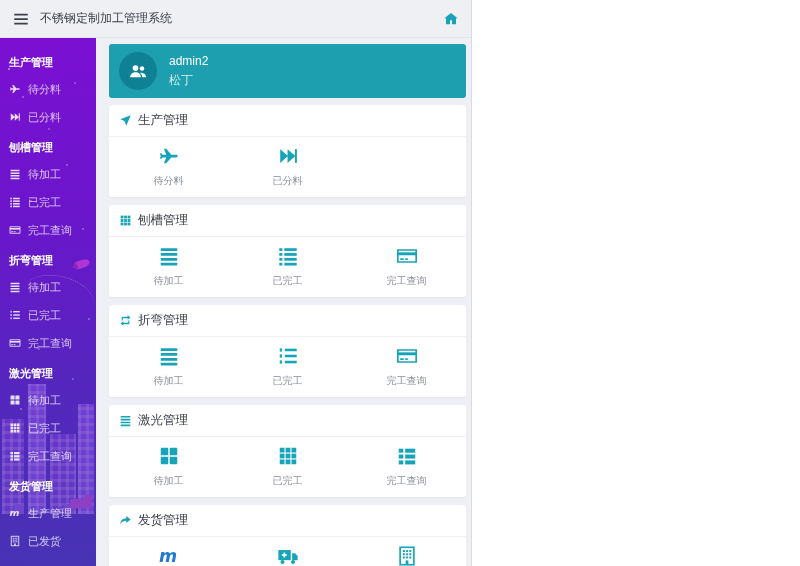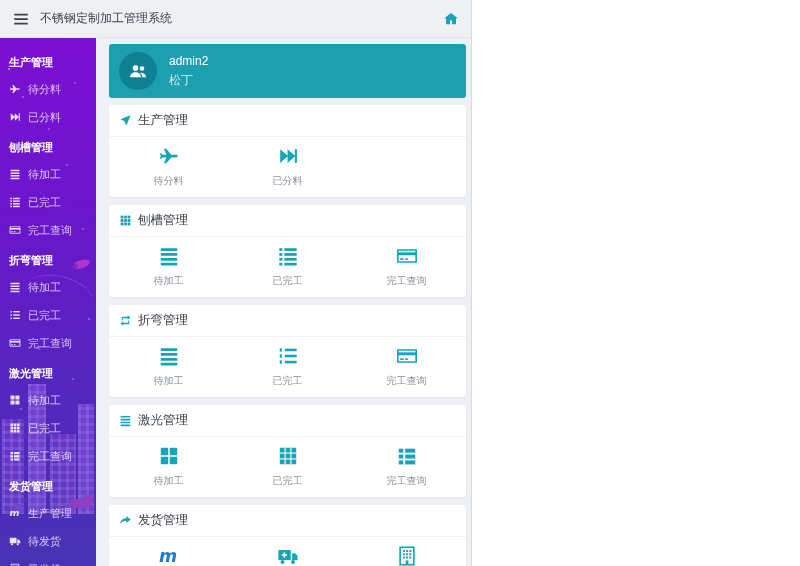--- a/index.html
+++ b/index.html
@@ -266,37 +266,20 @@
             <span class="icon">
               <svg viewBox="0 0 24 24">
                 <text x="1" y="18.5" font-size="19" font-weight="bold" font-style="italic" fill="currentColor" font-family="DejaVu Sans, sans-serif">m</text>
               </svg>
             </span>
             <span>生产管理</span>
           </div>
           <div class="sb-item">
             <span class="icon">
               <svg viewBox="0 0 24 24">
-                <g fill="currentColor">
-                  <path d="M1.5 5.5H15v11H1.5z"></path>
-                  <path d="M16.5 9h3.2l2.8 3v4.5h-6z"></path>
-                  <circle cx="6" cy="18.5" r="2.2"></circle>
-                  <circle cx="17.5" cy="18.5" r="2.2"></circle>
-                </g>
-                <g fill="#fff">
-                  <rect x="7.1" y="8.2" width="1.8" height="5.4"></rect>
-                  <rect x="5.3" y="10" width="5.4" height="1.8"></rect>
-                </g>
-              </svg>
-            </span>
-            <span>待发货</span>
-          </div>
-          <div class="sb-item">
-            <span class="icon">
-              <svg viewBox="0 0 24 24">
                 <rect x="4.5" y="2.5" width="15" height="19" fill="none" stroke="currentColor" stroke-width="1.8"></rect>
                 <g fill="currentColor">
                   <rect x="7.5" y="5.5" width="2.2" height="2.2"></rect>
                   <rect x="11" y="5.5" width="2.2" height="2.2"></rect>
                   <rect x="14.5" y="5.5" width="2.2" height="2.2"></rect>
                   <rect x="7.5" y="9" width="2.2" height="2.2"></rect>
                   <rect x="11" y="9" width="2.2" height="2.2"></rect>
                   <rect x="14.5" y="9" width="2.2" height="2.2"></rect>
                   <rect x="7.5" y="12.5" width="2.2" height="2.2"></rect>
                   <rect x="11" y="12.5" width="2.2" height="2.2"></rect>

